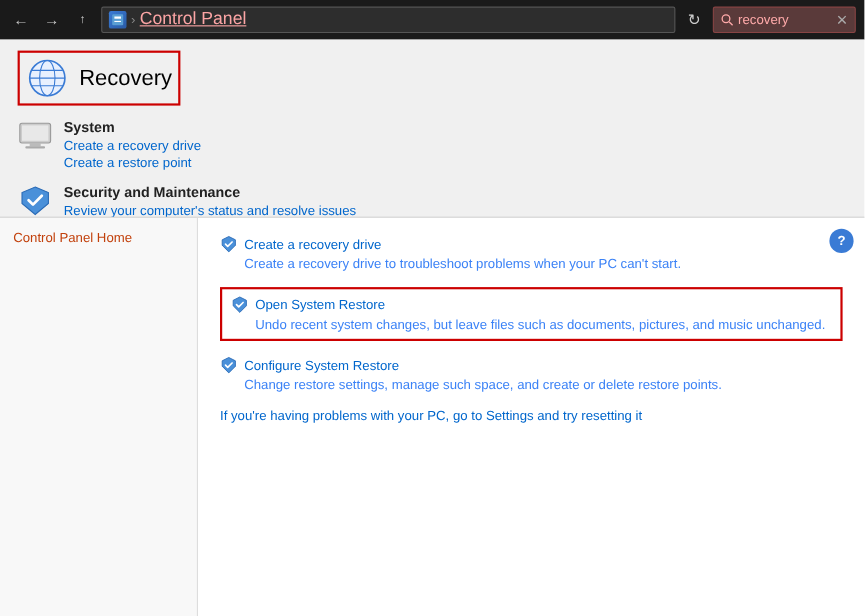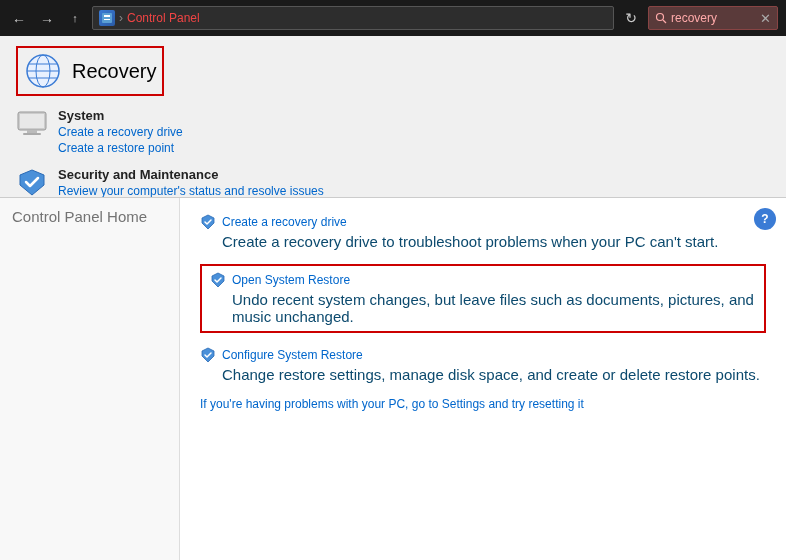--- a/index.html
+++ b/index.html
@@ -99,22 +99,22 @@
       display: flex;
       height: calc(560px - 36px - 162px);
     }
     .sidebar {
       width: 180px;
       background: #f8f8f8;
       border-right: 1px solid #ddd;
       padding: 10px 12px;
     }
     .sidebar-link {
-      font-size: 15px;
-      color: #737373;
+      font-size: 12px;
+      color: #c2410c;
       cursor: pointer;
       text-decoration: none;
     }
 
     .main-content {
       flex: 1;
       padding: 16px 20px;
       background: #fff;
       position: relative;
     }
@@ -132,22 +132,22 @@
       gap: 6px;
       margin-bottom: 3px;
     }
     .tool-link {
       font-size: 12px;
       color: #0066cc;
       cursor: pointer;
       text-decoration: none;
     }
     .tool-desc {
-      font-size: 15px;
-      color: #0c4a6e;
+      font-size: 12px;
+      color: #3b82f6;
       margin-left: 22px;
     }
 
     .bottom-link {
       font-size: 12px;
       color: #0066cc;
       cursor: pointer;
       text-decoration: none;
       display: block;
     }
@@ -180,21 +180,21 @@
   <button class="nav-btn" title="Up" style="font-size:11px;">↑</button>
   <div class="address-bar">
     <div class="address-icon">
       <svg width="12" height="12" viewBox="0 0 12 12">
           <rect x="1" y="1" width="10" height="10" rx="1" fill="#5a9fd4"></rect>
           <rect x="3" y="3" width="6" height="2" fill="white"></rect>
           <rect x="3" y="7" width="6" height="1" fill="white"></rect>
         </svg>
     </div>
     <span class="address-separator">›</span>
-    <span style="color:#ef4444; font-size:12px;">Control Panel</span>
+    <span style="color:#fca5a5; font-size:16px;text-decoration:underline;">Control Panel</span>
   </div>
   <button class="refresh-btn">↻</button>
   <div class="search-box">
     <svg width="12" height="12" viewBox="0 0 12 12">
         <circle cx="5" cy="5" r="3.5" stroke="#ffaaaa" stroke-width="1.2" fill="none"></circle>
         <line x1="8" y1="8" x2="11" y2="11" stroke="#ffaaaa" stroke-width="1.2"></line>
       </svg>
     <span style="flex:1;">recovery</span>
     <span class="close-search">✕</span>
   </div>
@@ -280,21 +280,21 @@
 
     
     <div class="tool-item">
       <div class="tool-link-row">
         <svg width="16" height="16" viewBox="0 0 16 16">
           <polygon points="8,1 14,4 14,9 8,15 2,9 2,4" fill="#4a90d9" stroke="#2a6ab5" stroke-width="0.8"></polygon>
           <path d="M5 8 L7 10 L11 6" stroke="white" stroke-width="1.5" fill="none" stroke-linecap="round" stroke-linejoin="round"></path>
         </svg>
         <a class="tool-link">Configure System Restore</a>
       </div>
-      <p class="tool-desc">Change restore settings, manage disk space, and create or delete restore points.</p>
+      <p class="tool-desc">Change restore settings, manage such space, and create or delete restore points.</p>
     </div>
 
     
     <a class="bottom-link">If you're having problems with your PC, go to Settings and try resetting it</a>
 
     
     <button class="help-btn">?</button>
   </div>
 </div>
 

